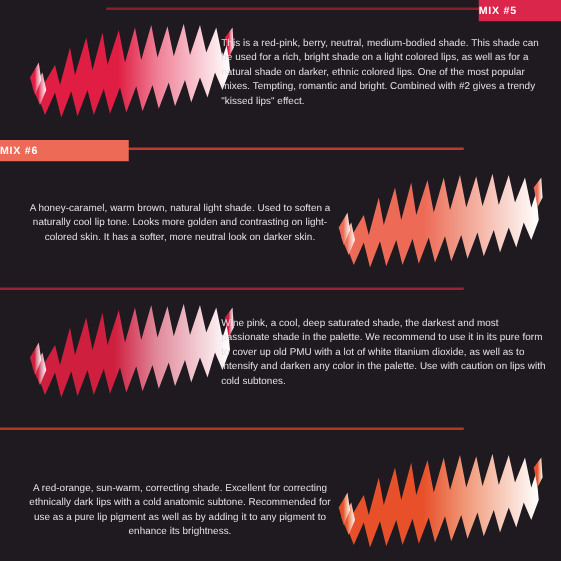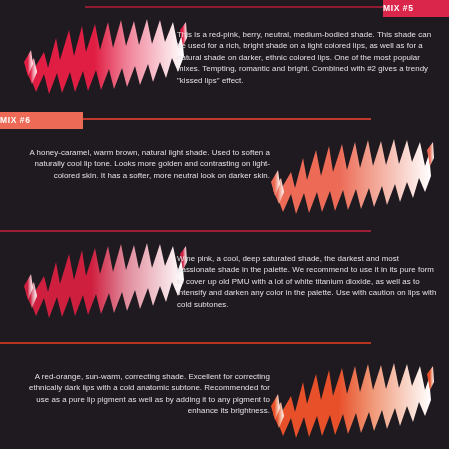--- a/index.html
+++ b/index.html
@@ -43,41 +43,41 @@
     top: 0px;
     height: 17px;
     line-height: 17px;
     font-size: 8.5px;
     font-weight: bold;
     letter-spacing: 0.6px;
     color: #ffffff;
     box-sizing: border-box;
   }
   .badge.right { right: 0; width: 66px; }
-  .badge.left  { left: 0;  width: 83px; }
+  .badge.left  { left: 0;  width: 103px; }
 
   
   .desc {
     position: absolute;
     font-size: 7.9px;
     line-height: 11.4px;
     color: #e3dfe2;
     letter-spacing: 0.05px;
   }
   .desc.align-right {
     text-align: left;
     right: 10px;
     width: 262px;
     top: 29px;
   }
   .desc.align-left {
-    text-align: right;
+    text-align: center;
     left: 18px;
     width: 252px;
-    top: 35px;
+    top: 49px;
   }
 
   
   .swatch {
     position: absolute;
     width: 166px;
     height: 92px;
   }
   .swatch.pos-left  { left: 22px;  top: 12px; }
   .swatch.pos-right { right: 14px; top: 20px; }

